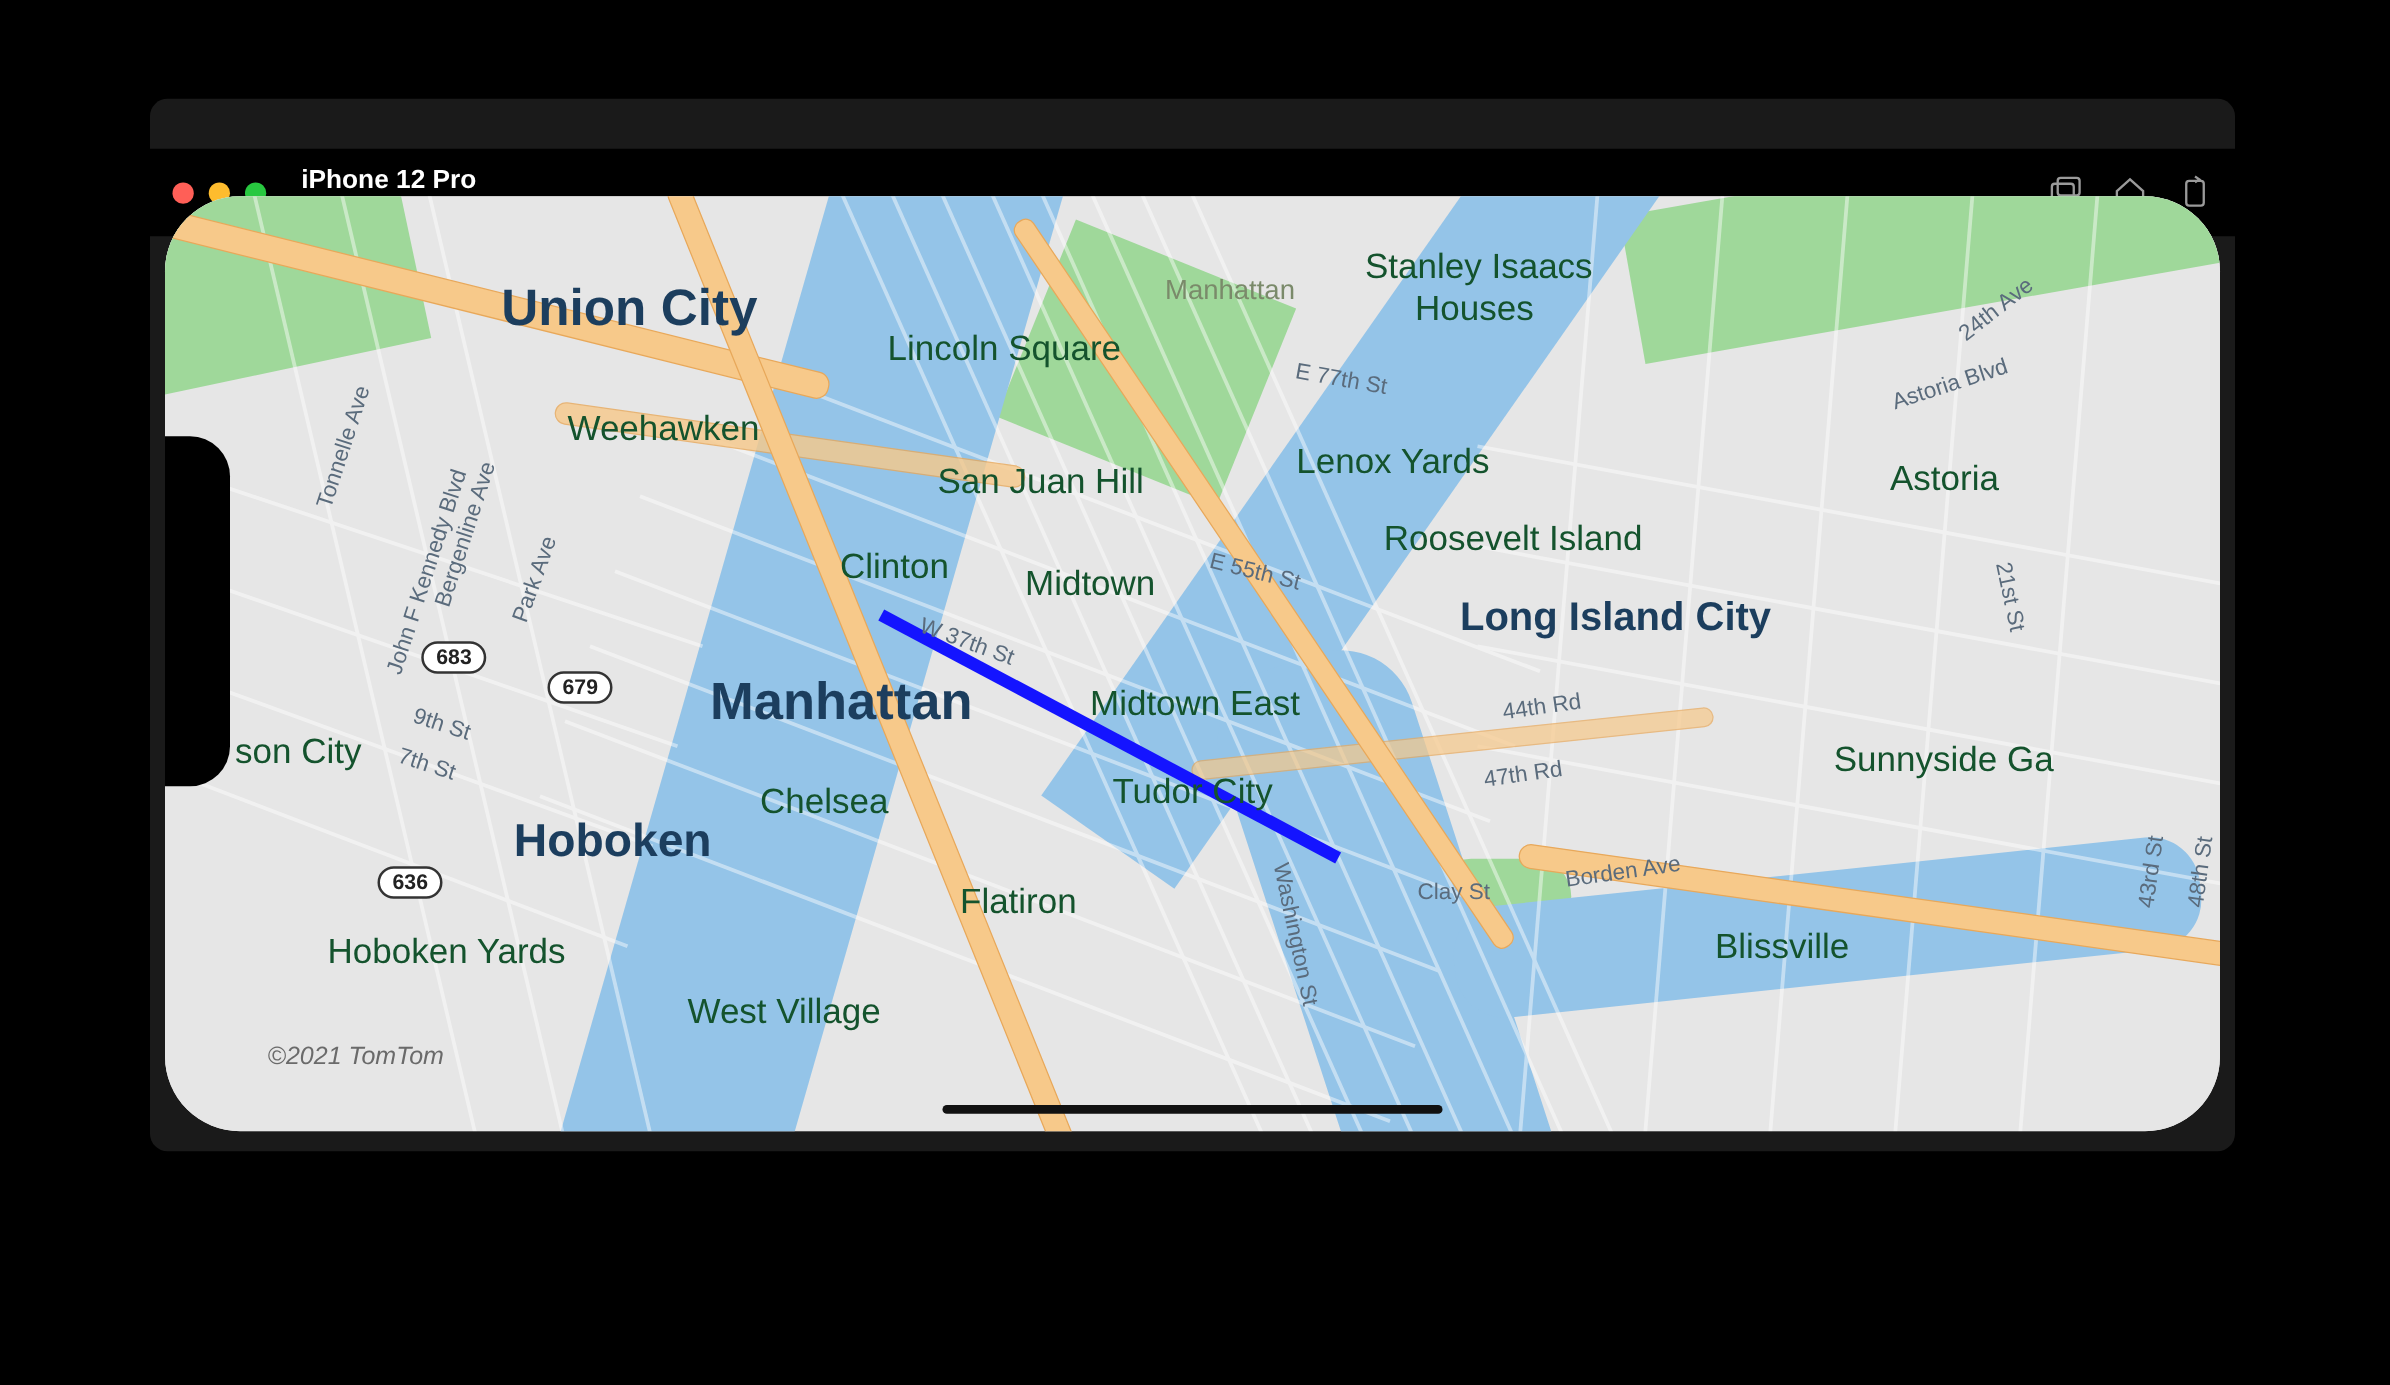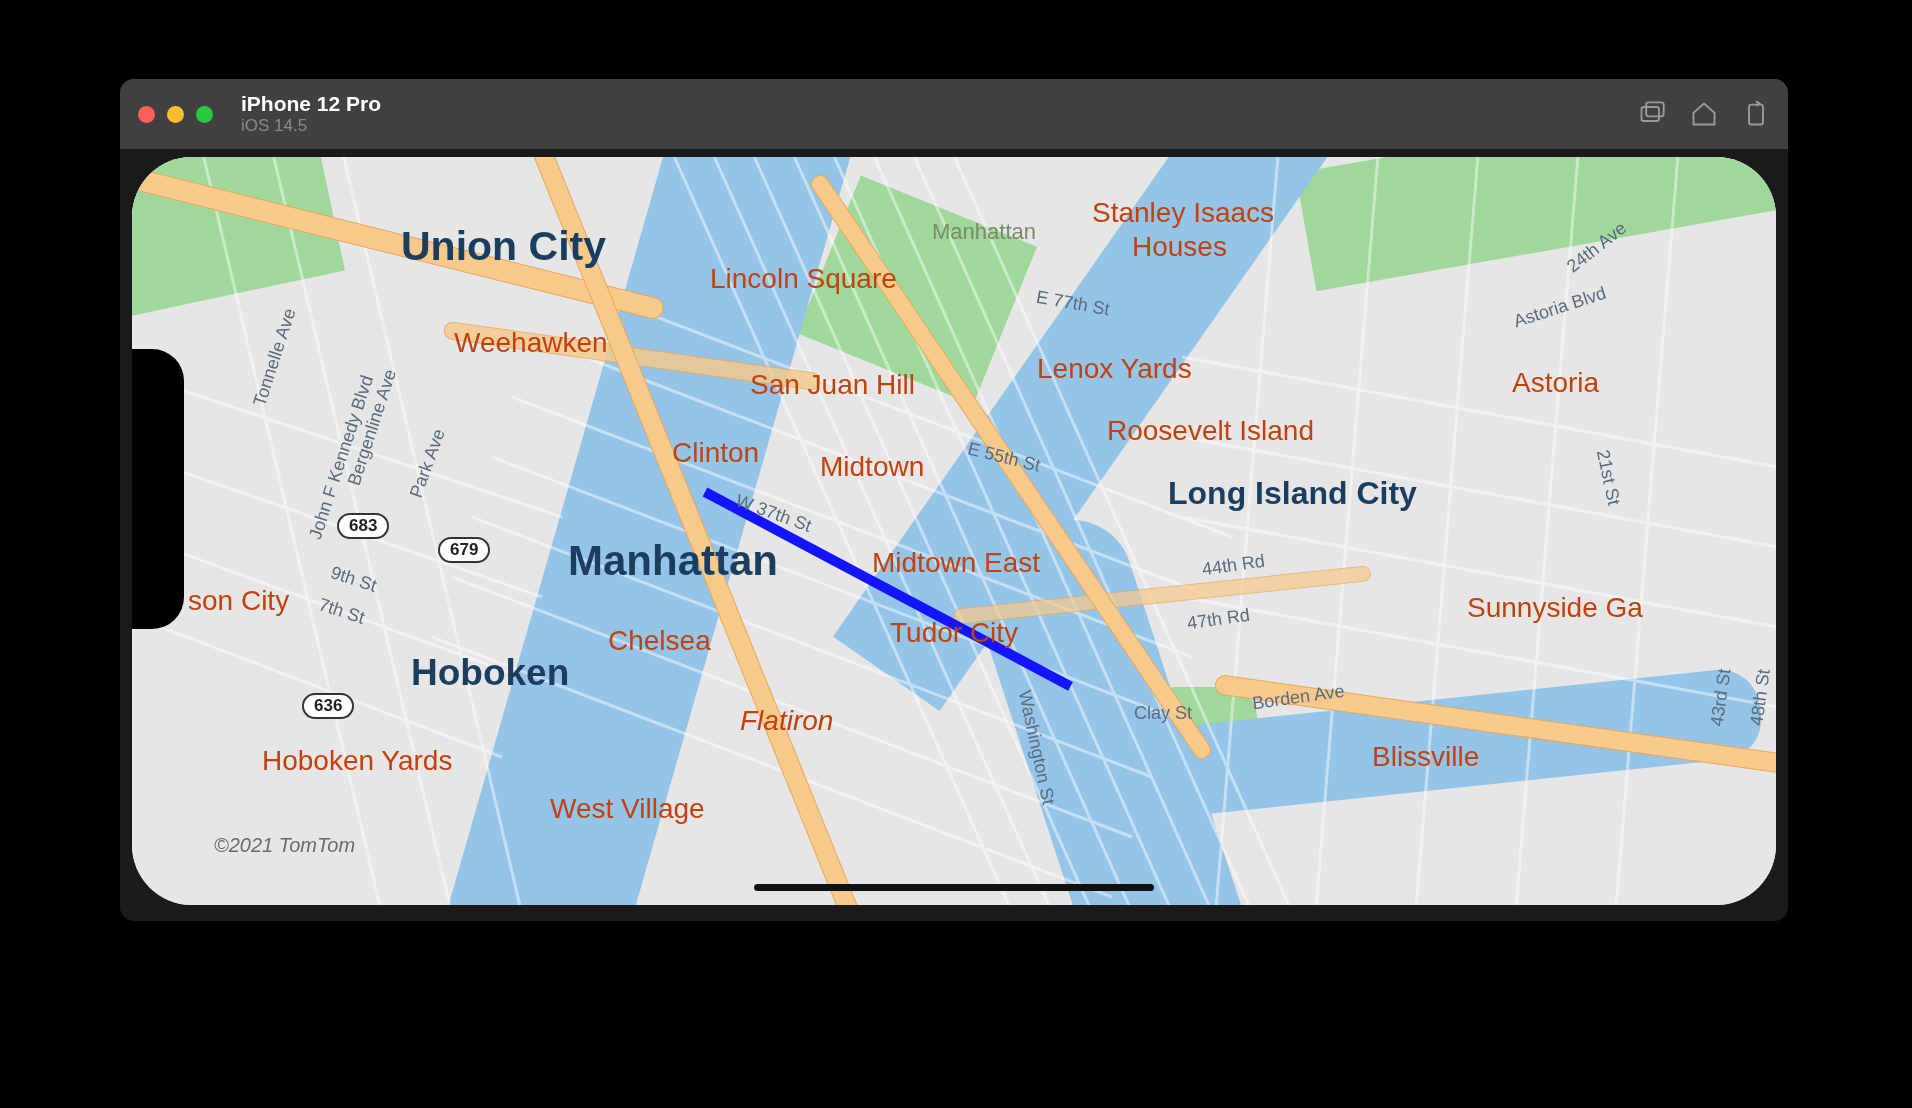--- a/index.html
+++ b/index.html
@@ -19,22 +19,23 @@
     height: 842px;
     background: #1a1a1a;
     border-radius: 14px;
     overflow: hidden;
   }
   .titlebar {
     height: 70px;
     display: flex;
     align-items: center;
     padding: 0 18px;
-    background: #404040;
+    background: #000000;
     position: relative;
+    margin-top: 40px;
   }
   .traffic-lights { display: flex; gap: 12px; }
   .dot { width: 17px; height: 17px; border-radius: 50%; }
   .dot.red { background: #ff5f57; }
   .dot.yellow { background: #febc2e; }
   .dot.green { background: #28c840; }
   .title-stack { margin-left: 28px; line-height: 1.15; }
   .device-title { color: #fff; font-size: 21px; font-weight: 700; }
   .os-subtitle { color: #8a8a8a; font-size: 17px; }
   .toolbar-right {
@@ -78,21 +79,21 @@
     opacity: 0.45;
   }
   .street-label {
     position: absolute;
     color: #5a6b7c;
     font-size: 18px;
     white-space: nowrap;
   }
   .hood-label {
     position: absolute;
-    color: #c2410c;
+    color: #14532d;
     font-size: 28px;
     white-space: nowrap;
   }
   .big-label {
     position: absolute;
     color: #1c3e5e;
     font-weight: 700;
     white-space: nowrap;
   }
   .shield {
@@ -251,21 +252,21 @@
           <div class="hood-label" style="left: 1000px; top: 74px;">Houses</div>
           <div class="hood-label" style="left: 618px; top: 212px;">San Juan Hill</div>
           <div class="hood-label" style="left: 905px; top: 196px;">Lenox Yards</div>
           <div class="hood-label" style="left: 975px; top: 258px;">Roosevelt Island</div>
           <div class="hood-label" style="left: 1380px; top: 210px;">Astoria</div>
           <div class="hood-label" style="left: 540px; top: 280px;">Clinton</div>
           <div class="hood-label" style="left: 688px; top: 294px;">Midtown</div>
           <div class="hood-label" style="left: 740px; top: 390px;">Midtown East</div>
           <div class="hood-label" style="left: 758px; top: 460px;">Tudor City</div>
           <div class="hood-label" style="left: 476px; top: 468px;">Chelsea</div>
-          <div class="hood-label" style="left: 608px; top: 548px; font-style: italic;">Flatiron</div>
+          <div class="hood-label" style="left: 636px; top: 548px;">Flatiron</div>
           <div class="hood-label" style="left: 418px; top: 600px; margin-top: 36px;">West Village</div>
           <div class="hood-label" style="left: 130px; top: 588px;">Hoboken Yards</div>
           <div class="hood-label" style="left: 56px; top: 428px;">son City</div>
           <div class="hood-label" style="left: 1335px; top: 435px;">Sunnyside Ga</div>
           <div class="hood-label" style="left: 1240px; top: 584px;">Blissville</div>
         </div>
 
       <div id="street-labels">
           <div class="street-label" style="left: 92px; top: 190px; transform: rotate(-72deg);">Tonnelle Ave</div>
           <div class="street-label" style="left: 124px; top: 290px; transform: rotate(-72deg);">John F Kennedy Blvd</div>

